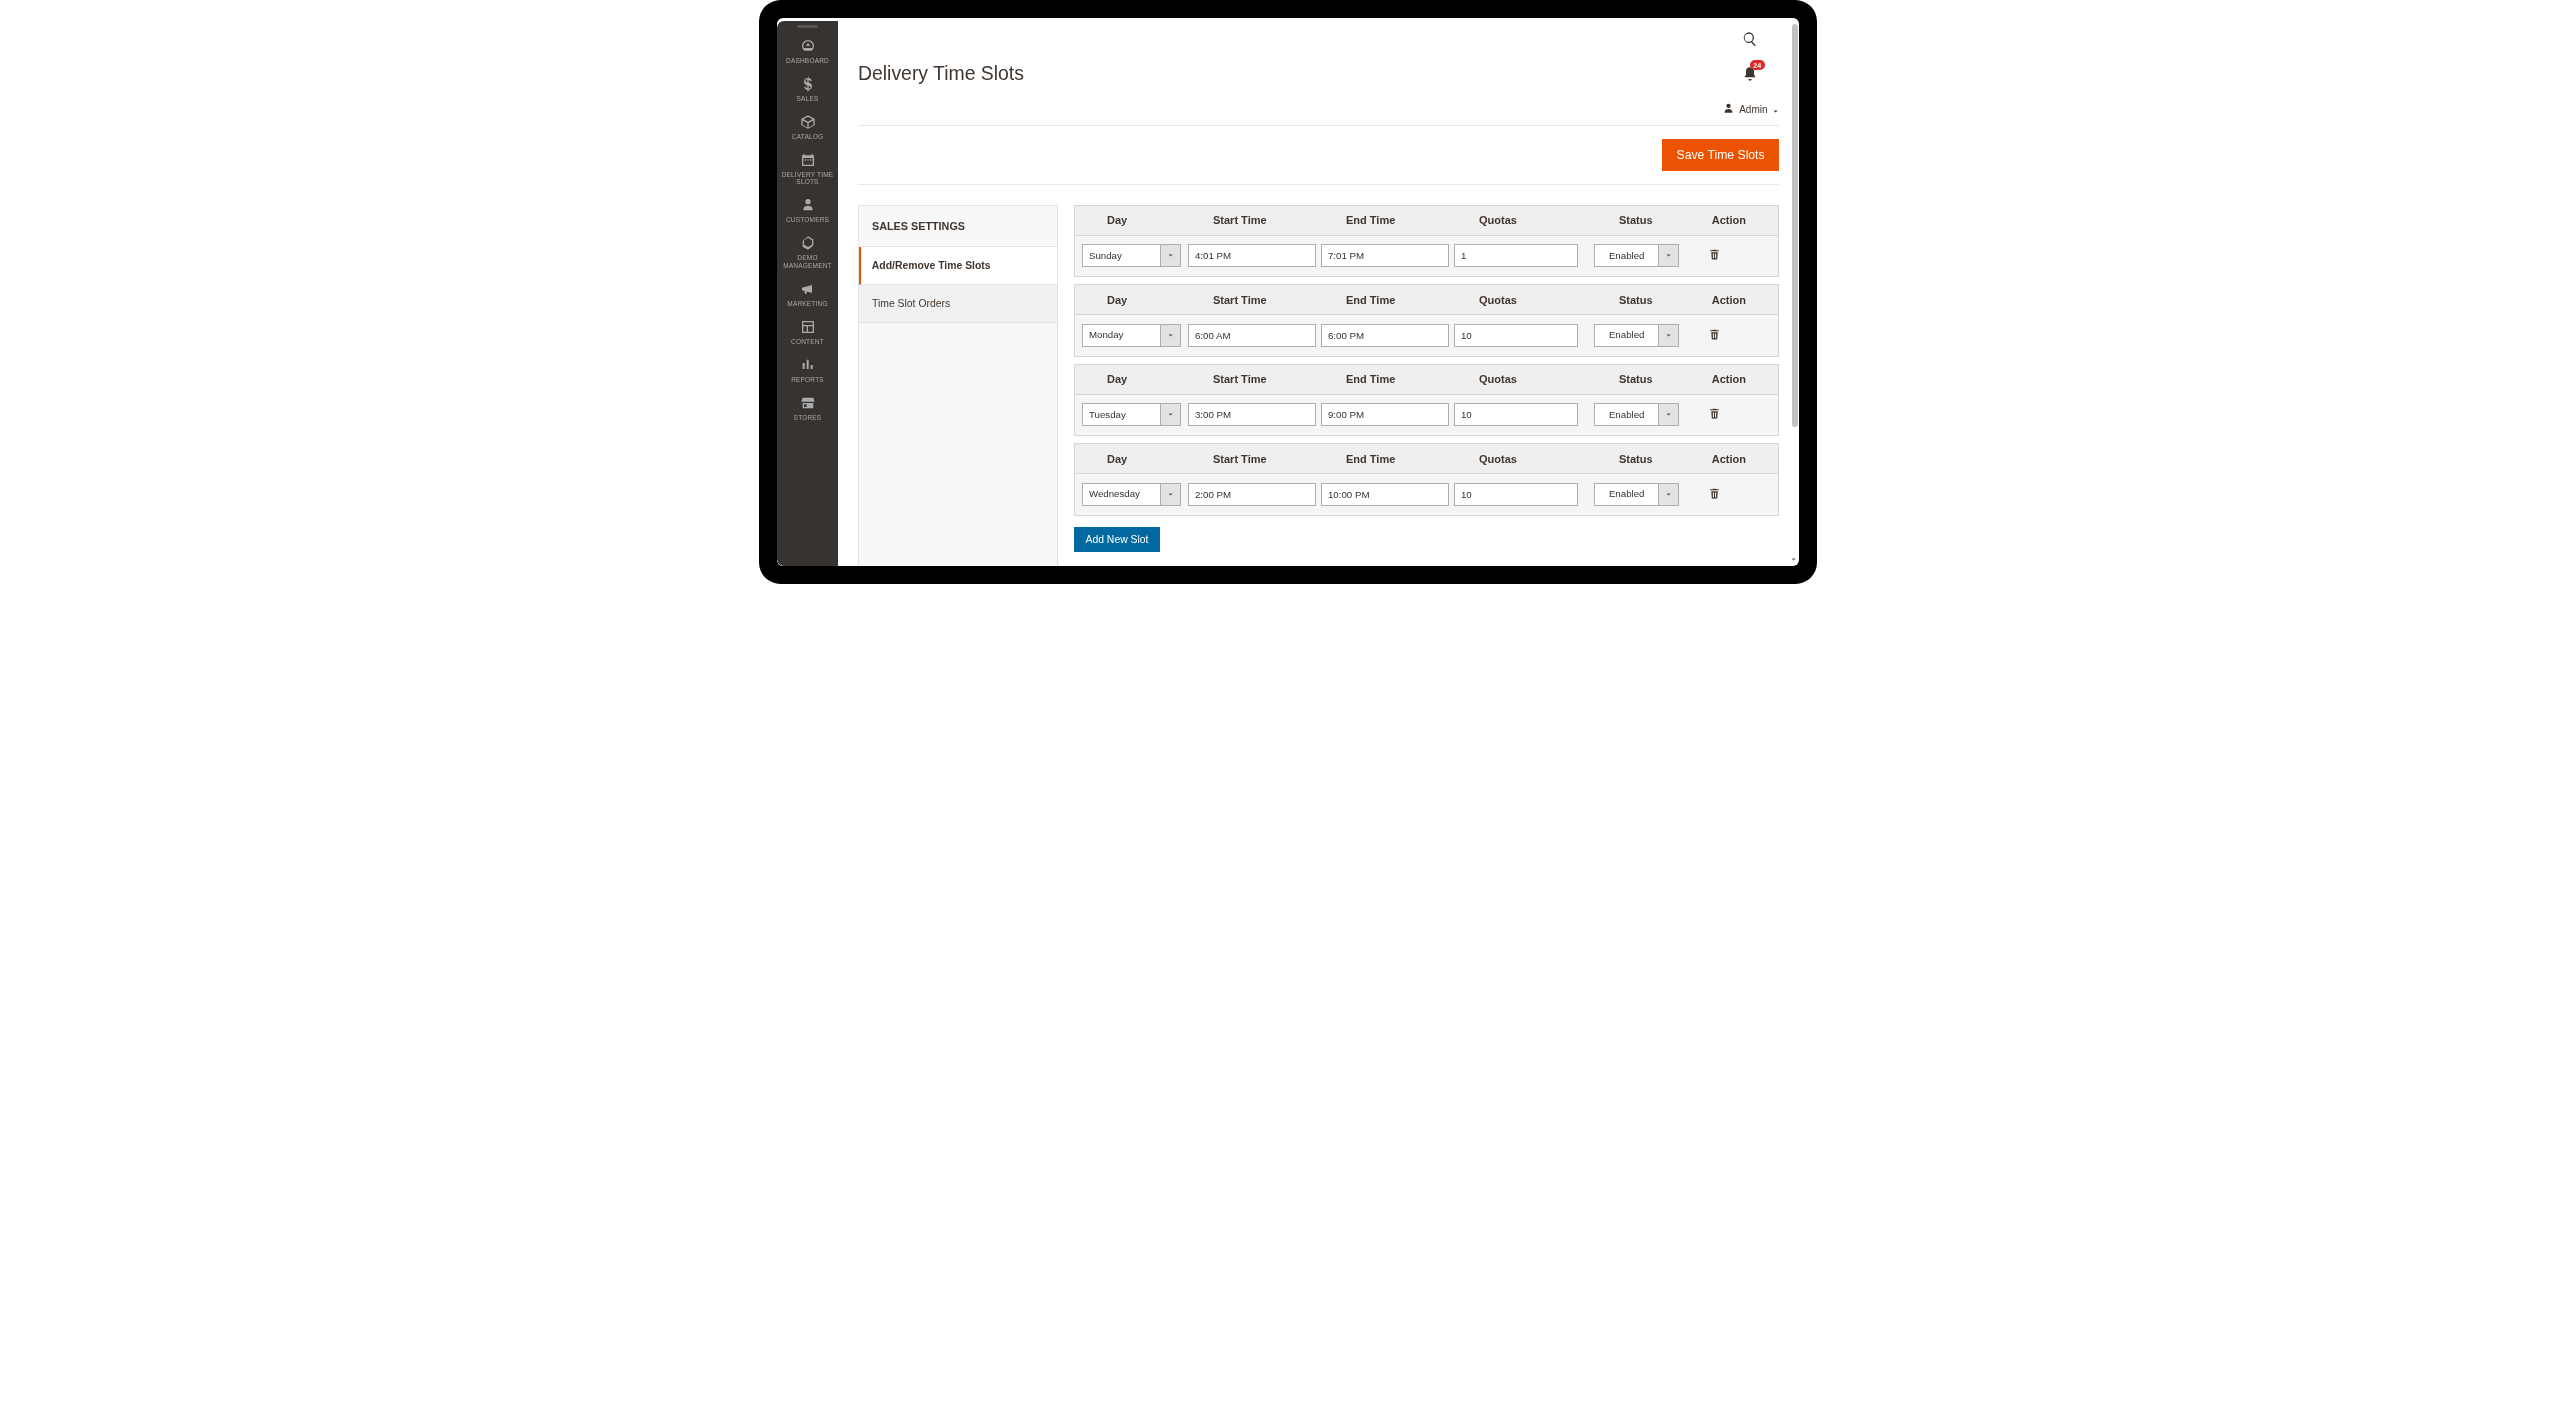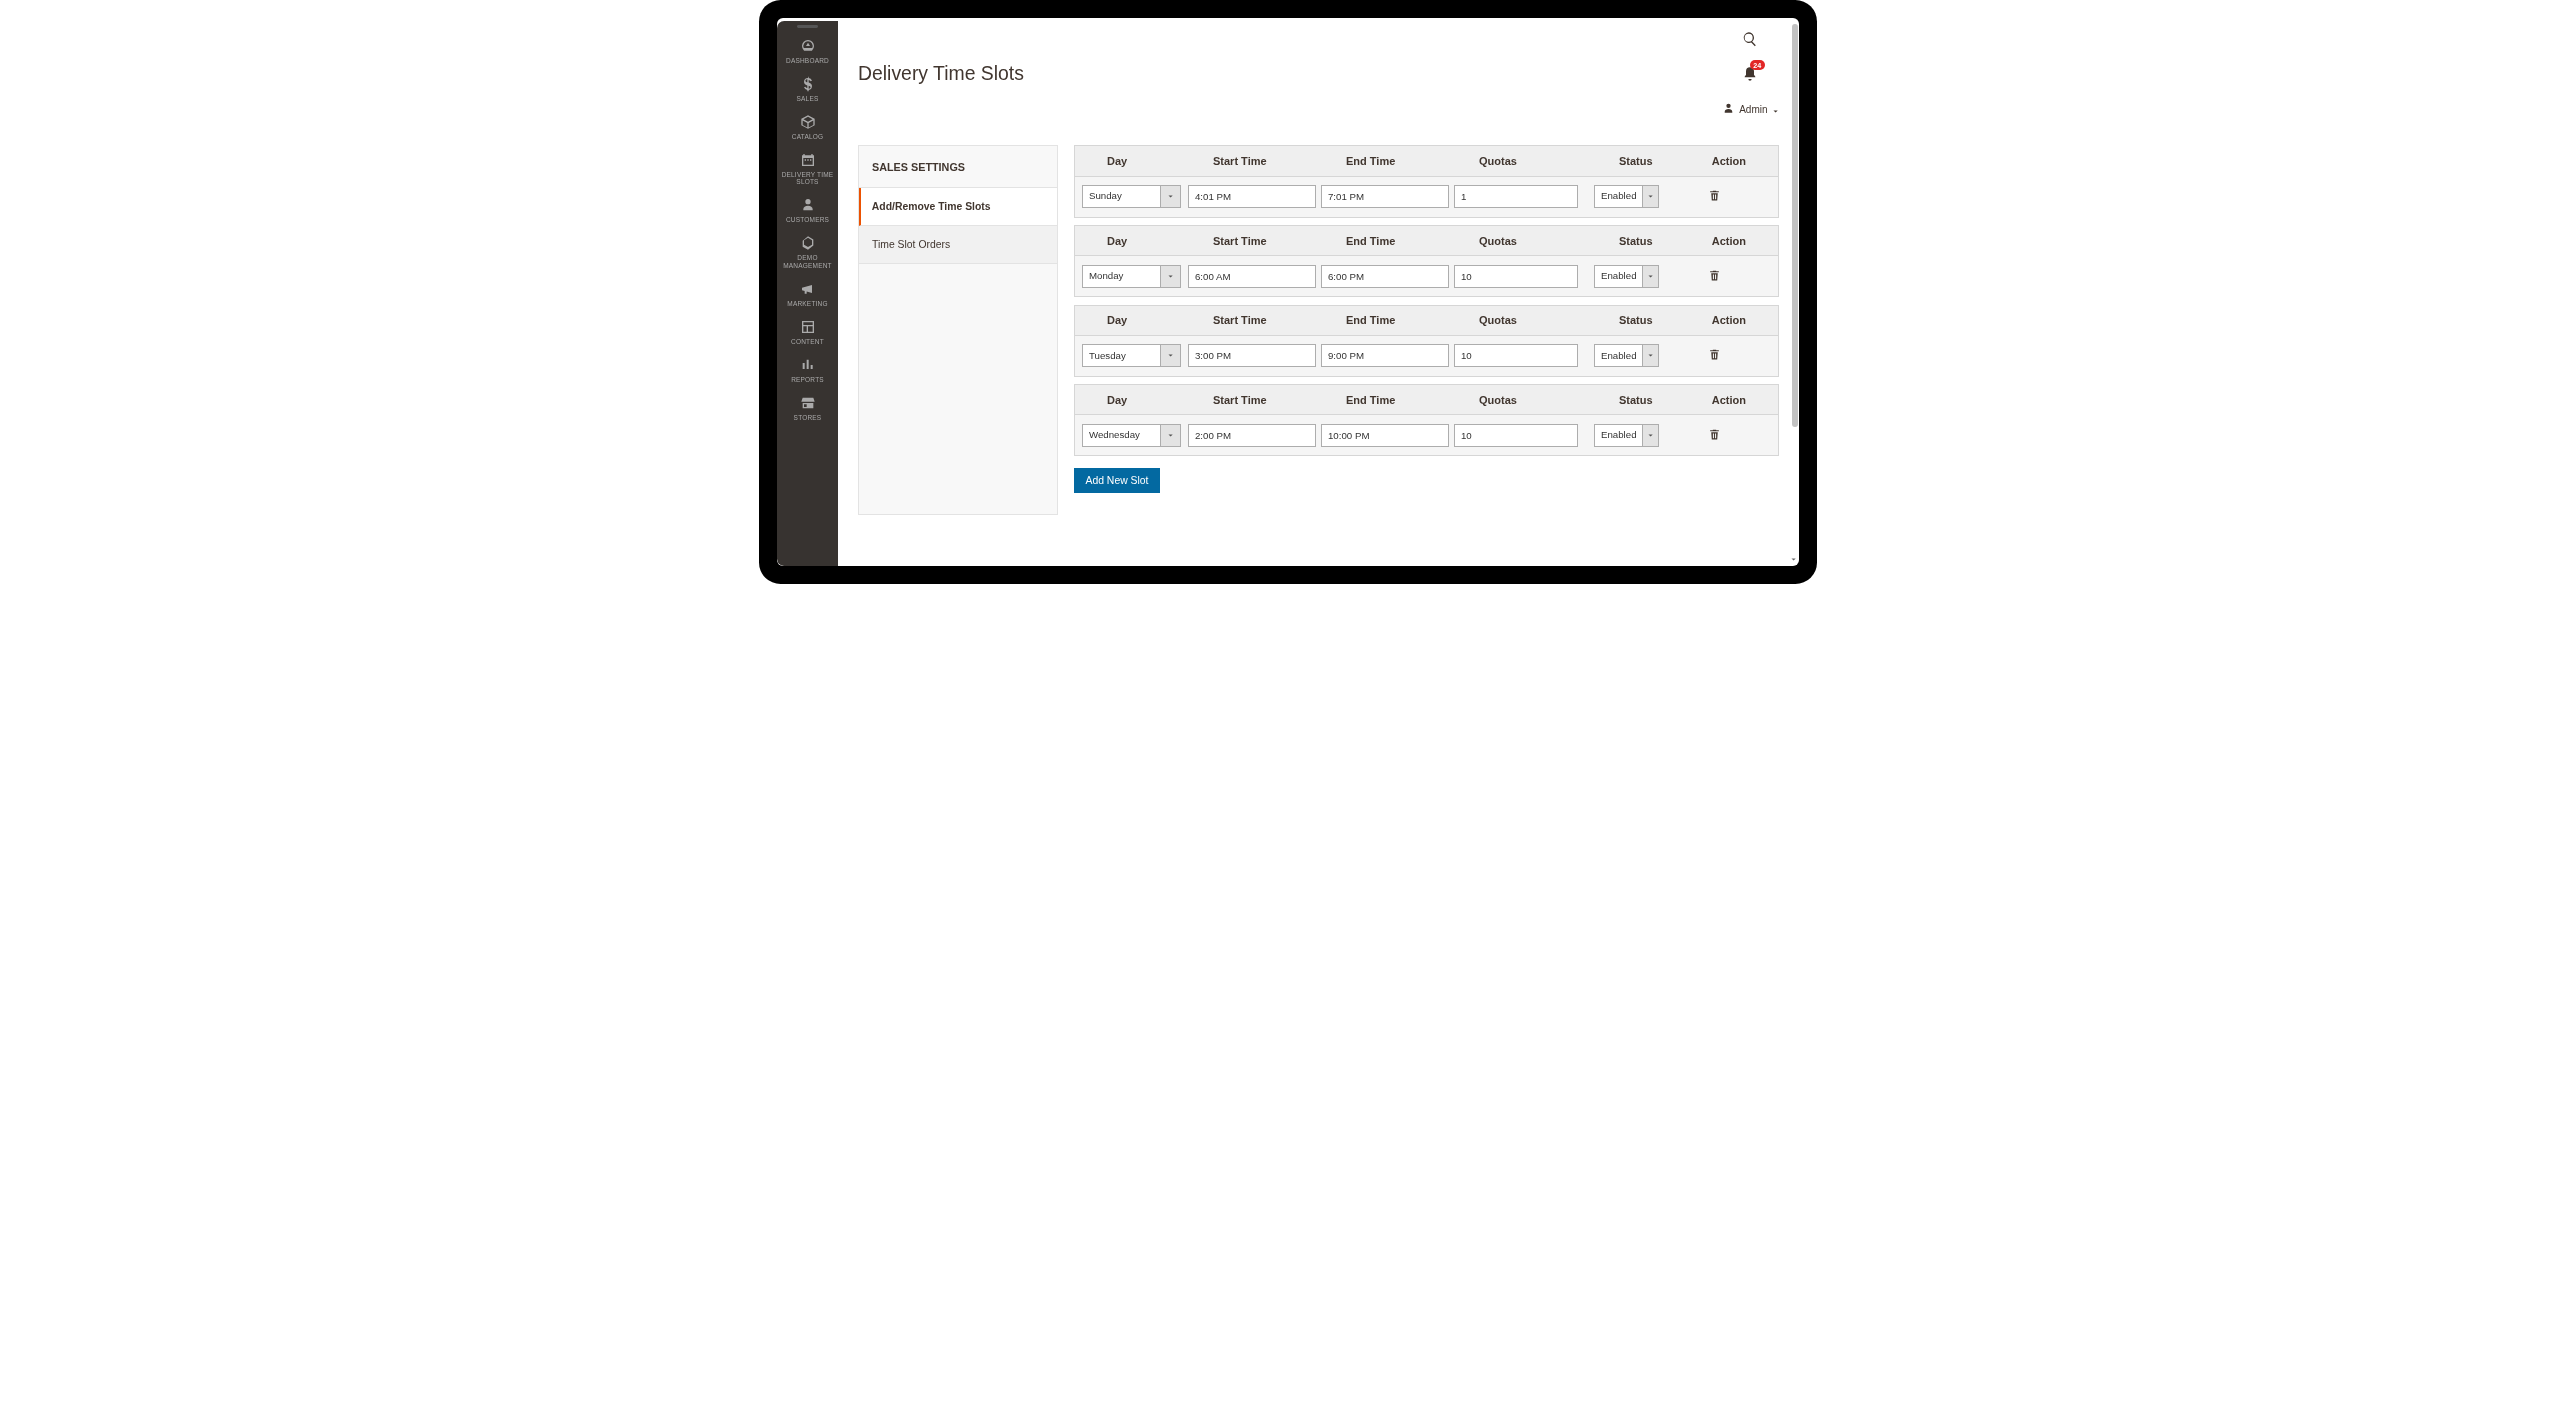--- a/index.html
+++ b/index.html
@@ -35,21 +35,21 @@
 .col-day { width:106px; }
 .col-start { width:133px; }
 .col-end { width:133px; }
 .col-quotas { width:140px; }
 .col-status { width:92px; }
 .col-action { width:35px; text-align:right; }
 .select-wrap { display:flex; height:23px; border:0.7px solid #adadad; background:#fff; width:99px; }
 .select-val { flex:1; padding:4.3px 5.8px; font-size:9.7px; color:#333; }
 .select-arrow { width:20px; background:#e3e3e3; border-left:0.7px solid #adadad; display:flex; align-items:center; justify-content:center; }
 .select-arrow svg { width:7.2px; height:7.2px; fill:#555; }
-.status-wrap { width:65px;text-align:center; }
+.status-wrap { width:85px;text-align:center; }
 .text-input { height:23px; border:0.7px solid #adadad; background:#fff; padding:4.3px 5.8px; font-size:9.7px; color:#333; width:128px; }
 .quota-input { width:124px; }
 .trash-btn { cursor:pointer; display:inline-flex; }
 .trash-btn svg { width:13px; height:13px; fill:#41362f; }
 .add-btn { background:#0369a1; color:#fff; border:none; padding:7.2px 11.5px; font-size:10.4px; cursor:pointer; margin-top:4.3px; margin-bottom:21.6px; }
 .scrollbar-track { position:absolute; top:2.9px; right:1.4px; bottom:2.9px; width:8.6px; }
 .scrollbar-thumb-top { position:absolute; top:2.9px; right:0; width:5.8px; height:403px; background:#c2c2c2; border-radius:2.9px; }
 .arrow-down-small { position:absolute; right:0; bottom:0; }
 </style>
 </head>
@@ -152,20 +152,23 @@
                   <path d="M12 3a4 4 0 110 8 4 4 0 010-8zm0 10c4 0 7 2 7 5v2H5v-2c0-3 3-5 7-5z"></path>
                 </svg>
             <span>Admin</span>
             <svg viewBox="0 0 24 24" style="width:7.2px;height:7.2px;">
                   <path d="M5 8l7 7 7-7z"></path>
                 </svg>
           </div>
         </div>
       </div>
 
+      <div class="toolbar-row">
+        <button class="primary-btn">Save Time Slots</button>
+      </div>
 
       <div class="body-row">
         <div class="settings-panel">
           <div class="settings-title">SALES SETTINGS</div>
           <div class="settings-item active">Add/Remove Time Slots</div>
           <div class="settings-item">Time Slot Orders</div>
         </div>
 
         <div class="slots-panel">
 

